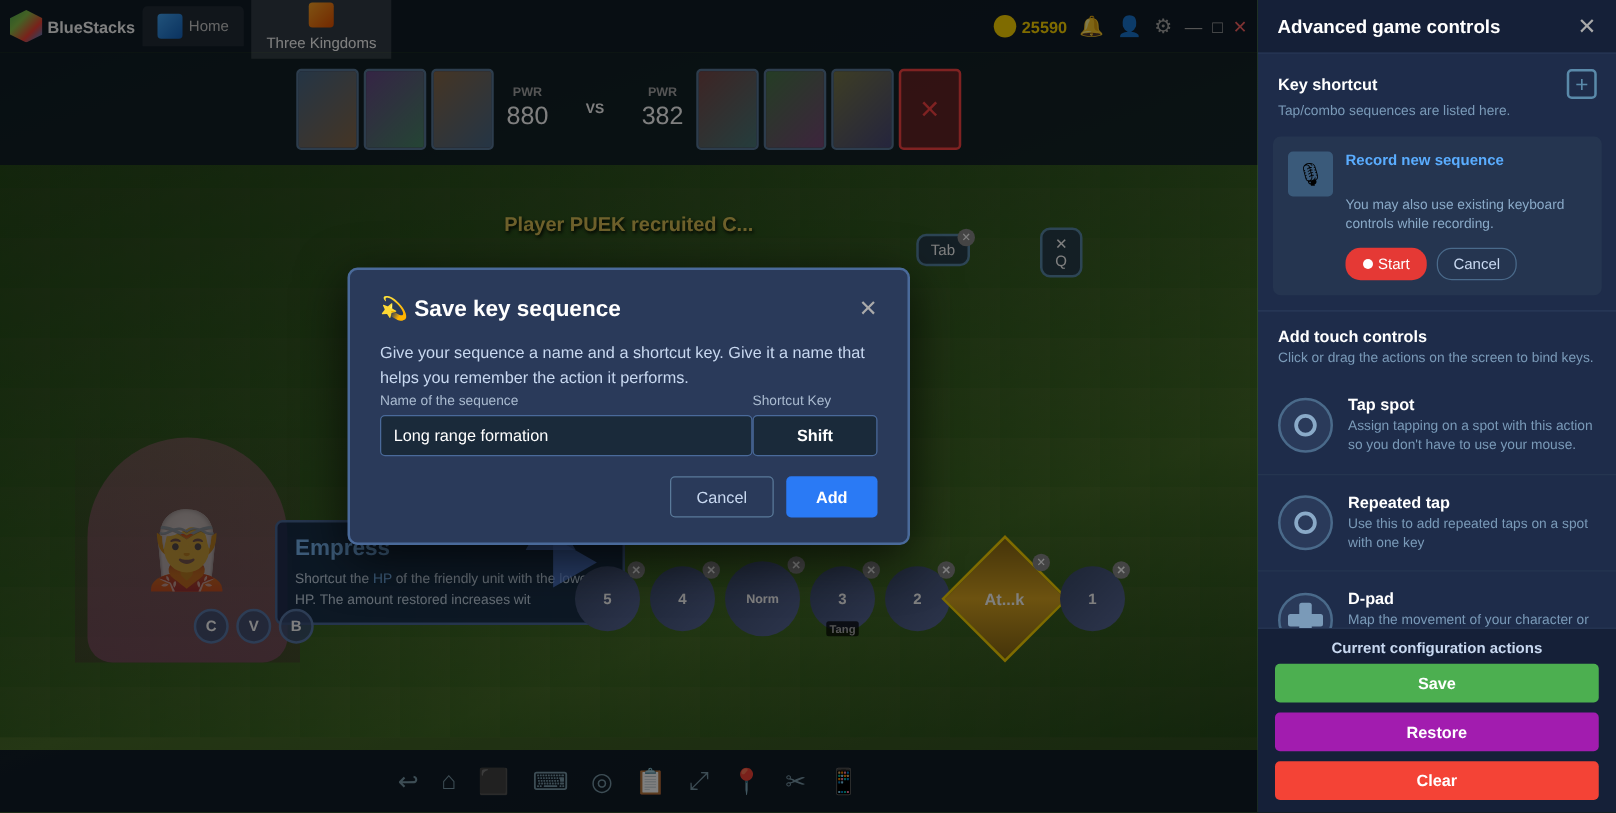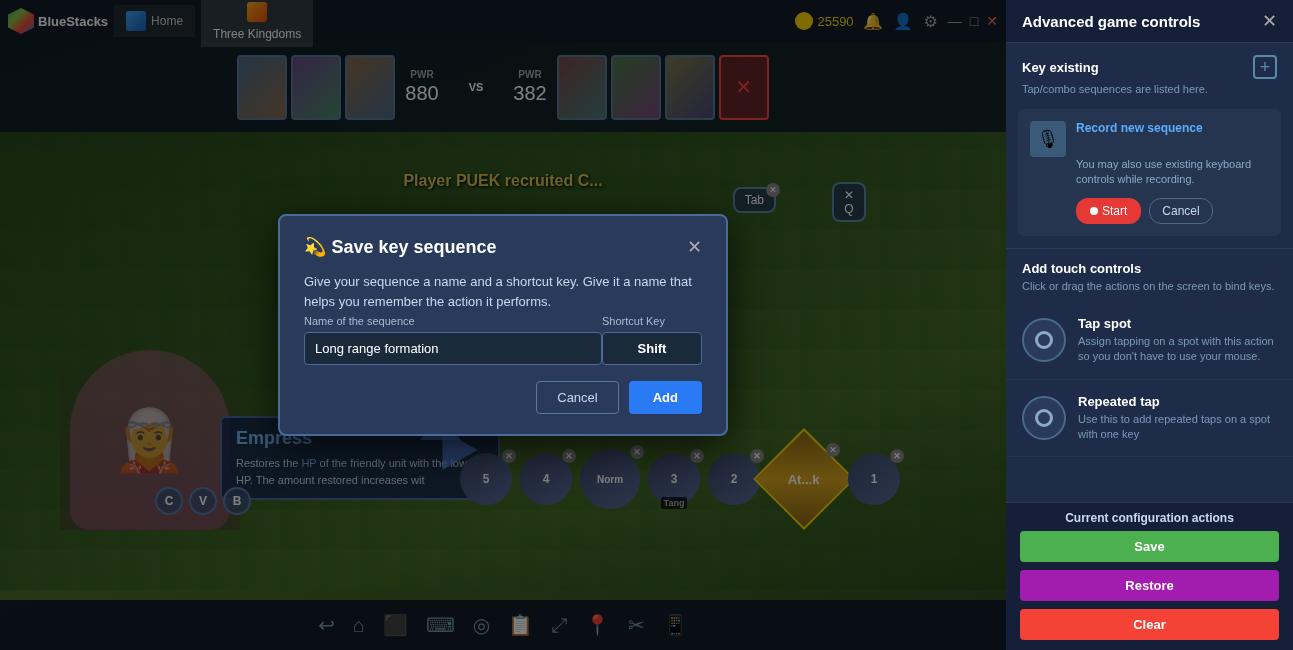--- a/index.html
+++ b/index.html
@@ -69,21 +69,21 @@
     }
     .tab-icon.home { background: linear-gradient(135deg, #42a5f5, #1565c0); }
     .tab-icon.game { background: linear-gradient(135deg, #ffa726, #e65100); }
     .top-right-icons {
       margin-left: auto;
       display: flex; align-items: center; gap: 10px;
     }
     .coin-display {
       display: flex; align-items: center; gap: 4px;
       color: #ffd700;
-      font-size: 13px; font-weight: 400;
+      font-size: 13px; font-weight: 700;
     }
     .coin-circle {
       width: 18px; height: 18px;
       background: #ffd700;
       border-radius: 50%;
     }
     .icon-btn {
       color: #aaa; font-size: 16px; cursor: pointer;
     }
     .win-controls { display: flex; gap: 8px; color: #aaa; font-size: 14px; }
@@ -699,21 +699,21 @@
 
     <div class="character-area">
       <div class="character-silhouette">
         <span style="color:rgba(255,200,180,0.6); font-size:60px">🧝</span>
       </div>
     </div>
 
     <div class="empress-info">
       <div class="empress-title">Empress</div>
       <div class="empress-desc">
-        <span>Restores the </span><span class="hp">HP</span><span> of the friendly unit with the lowest HP. The amount restored increases wit</span>
+        <span>Shortcut the </span><span class="hp">HP</span><span> of the friendly unit with the lowest HP. The amount restored increases wit</span>
       </div>
     </div>
 
     <div class="key-letters">
       <div class="key-letter">C</div>
       <div class="key-letter">V</div>
       <div class="key-letter">B</div>
     </div>
 
     <div class="arrow-area" style="bottom:120px; left:520px; position:absolute;">
@@ -798,21 +798,21 @@
 
   <div id="panel-header">
     <span class="panel-title">Advanced game controls</span>
     <span class="panel-close">✕</span>
   </div>
 
   <div id="panel-content">
 
     <div>
       <div style="display:flex; align-items:center; justify-content:space-between; padding: 12px 16px 4px;">
-        <span class="section-title" style="padding:0;">Key existing</span>
+        <span class="section-title" style="padding:0;">Key shortcut</span>
         <div class="plus-icon">+</div>
       </div>
       <div class="section-subtitle">Tap/combo sequences are listed here.</div>
 
       <div class="record-sequence">
         <div class="record-icon">🎙</div>
         <div class="record-content">
           <div class="record-title">Record new sequence</div>
           <div class="record-desc">You may also use existing keyboard controls while recording.</div>
           <div class="record-actions">
@@ -845,20 +845,32 @@
       <div class="control-item">
         <div class="control-circle">
           <div class="tap-dot"></div>
         </div>
         <div class="control-text">
           <div class="control-name">Repeated tap</div>
           <div class="control-desc">Use this to add repeated taps on a spot with one key</div>
         </div>
       </div>
 
+      <div class="control-item">
+        <div class="control-circle dpad">
+          <div class="dpad-icon">
+            <div class="dpad-h"></div>
+            <div class="dpad-v"></div>
+          </div>
+        </div>
+        <div class="control-text">
+          <div class="control-name">D-pad</div>
+          <div class="control-desc">Map the movement of your character or the game analog stick with the</div>
+        </div>
+      </div>
     </div>
 
   </div>
 
   <div class="panel-footer-wrapper">
     <div class="footer-section-title">Current configuration actions</div>
     <div class="footer-buttons">
       <button class="btn-save">Save</button>
       <button class="btn-restore">Restore</button>
       <button class="btn-clear">Clear</button>

